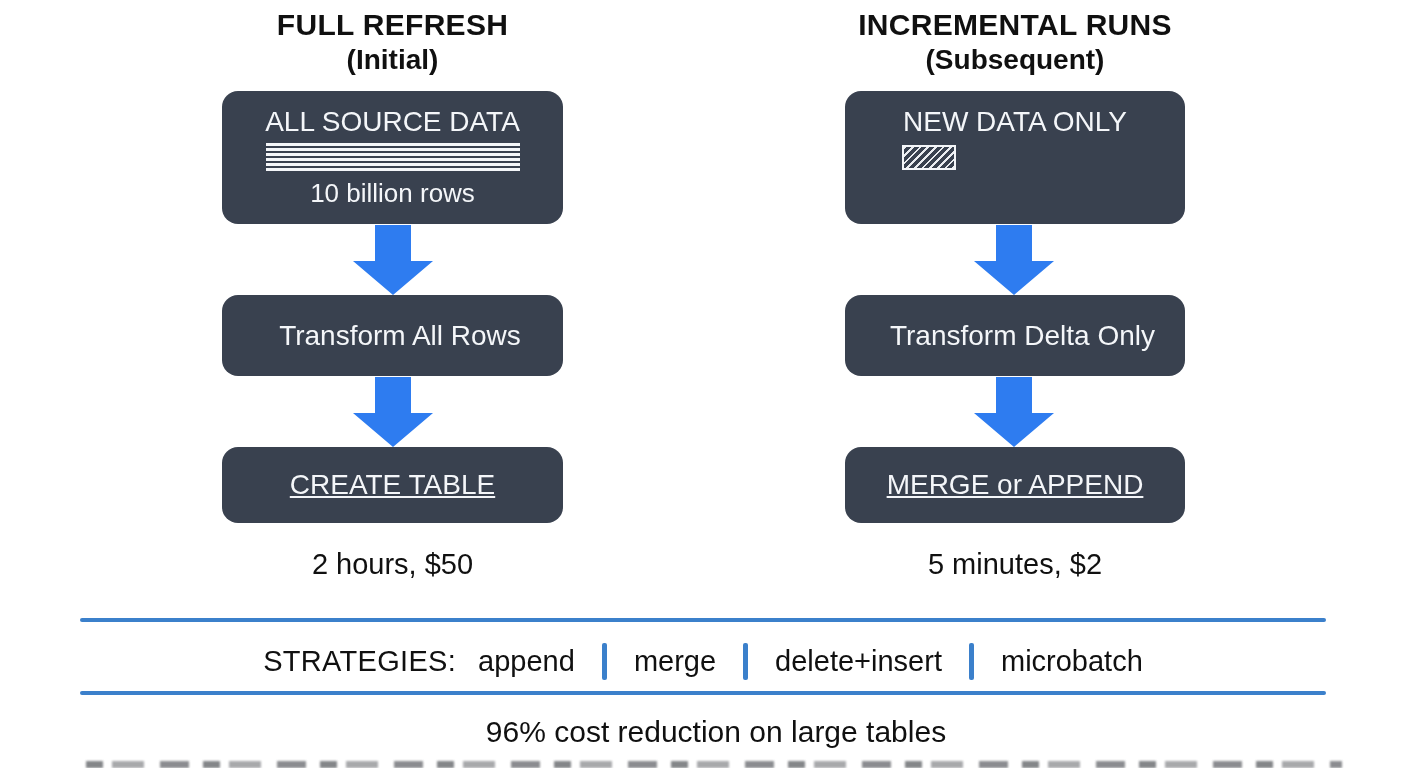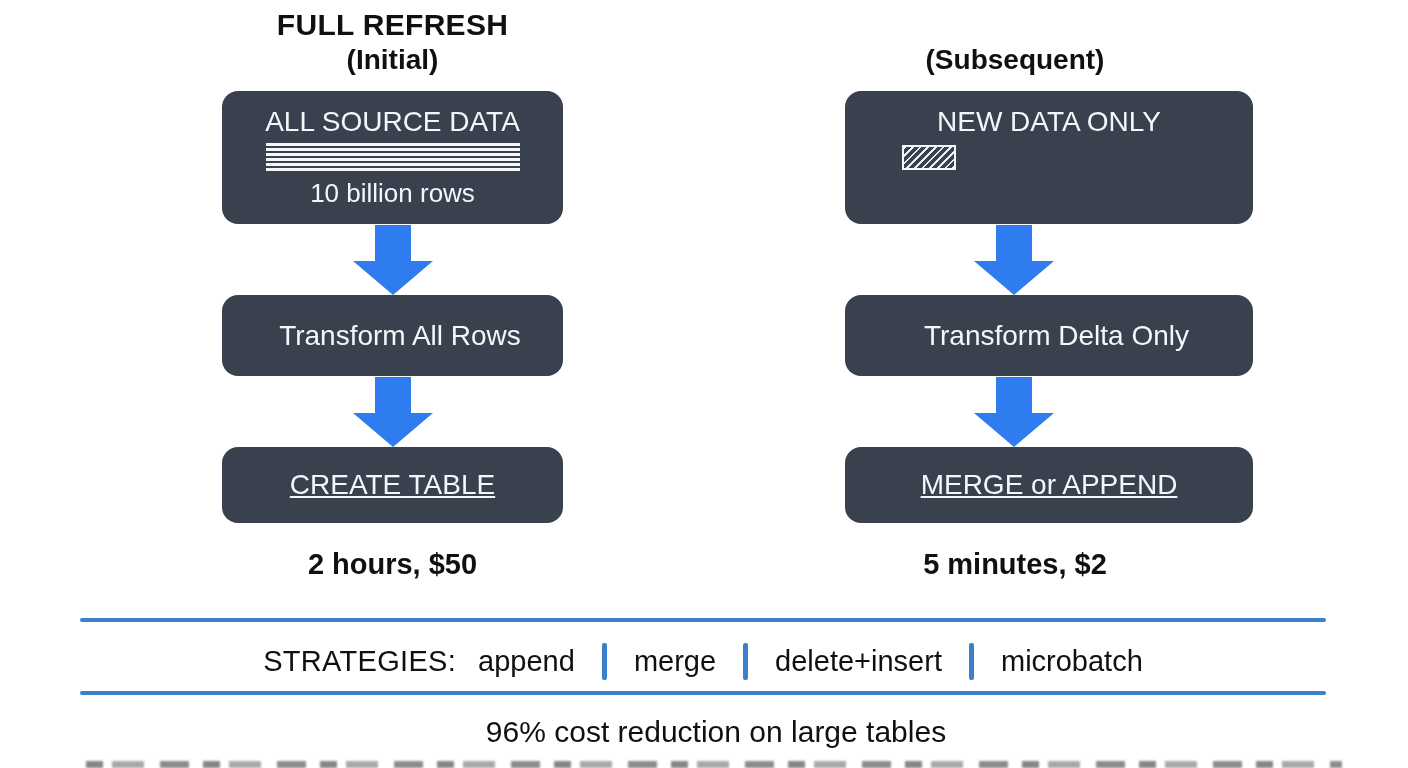--- a/index.html
+++ b/index.html
@@ -32,21 +32,21 @@
   .t-left{left:222px;width:341px;}
   .t-right{left:845px;width:340px;}
 
   
   .node{
     position:absolute;background:var(--box-bg);border-radius:16px;
     color:var(--box-text);
   }
   .node.single{display:flex;align-items:center;justify-content:center;font-size:28px;}
   .bx-left{left:222px;width:341px;}
-  .bx-right{left:845px;width:408px;}
+  .bx-right{left:845px;width:340px;}
   .src{top:91px;height:133px;}
   .mid{top:295px;height:81px;padding-left:15px;}
   .bot{top:447px;height:76px;text-decoration:underline;}
 
   .src-label{position:absolute;top:15px;left:0;width:100%;text-align:center;font-size:28px;}
   .src-rows{position:absolute;bottom:15px;left:0;width:100%;text-align:center;font-size:26px;}
 
   
   .stripes{
     position:absolute;top:52px;left:44px;width:254px;height:30px;
@@ -64,21 +64,21 @@
   
   .arrow{position:absolute;width:80px;height:70px;}
   .ar-left{left:353px;}
   .ar-right{left:974px;}
   .ar-1{top:225px;}
   .ar-2{top:377px;}
 
   
   .cost{
     position:absolute;top:548px;height:34px;
-    font-size:29px;font-weight:700;text-align:center;color:var(--ink);
+    font-size:29px;font-weight:400;text-align:center;color:var(--ink);
   }
 
   
   .rule{position:absolute;left:80px;width:1246px;height:4px;background:var(--rule-blue);border-radius:2px;}
   .rule-1{top:618px;}
   .rule-2{top:691px;}
 
   
   .strategies{
     position:absolute;top:641px;left:80px;width:1246px;height:40px;
@@ -127,20 +127,21 @@
   <div class="node single mid bx-left">Transform All Rows</div>
 
   <svg class="arrow ar-left ar-2" viewBox="0 0 80 70">
     <polygon points="22,0 58,0 58,36 80,36 40,70 0,36 22,36" fill="#2e7cf0"></polygon>
   </svg>
 
   <div class="node single bot bx-left">CREATE TABLE</div>
 
   <div class="cost t-left">2 hours, $50</div>
 
+  <div class="col-title t-right">INCREMENTAL RUNS</div>
   <div class="col-subtitle t-right">(Subsequent)</div>
 
   <div class="node src bx-right">
     <div class="src-label">NEW DATA ONLY</div>
     <div class="hatch"></div>
   </div>
 
   <svg class="arrow ar-right ar-1" viewBox="0 0 80 70">
     <polygon points="22,0 58,0 58,36 80,36 40,70 0,36 22,36" fill="#2e7cf0"></polygon>
   </svg>

